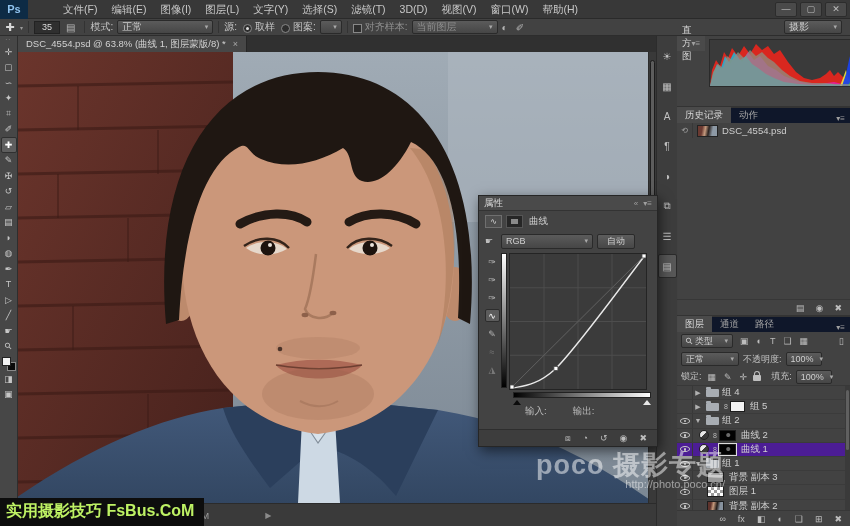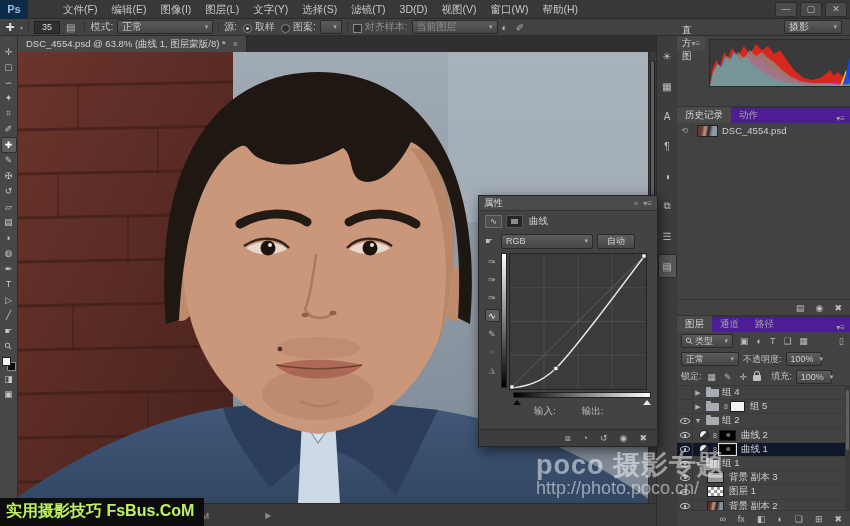--- a/index.html
+++ b/index.html
@@ -57,21 +57,21 @@
   .dock-strip { position:absolute; left:656px; top:36px; width:21px; height:490px; background:#3d3d3d; border-left:1px solid #2c2c2c; display:flex; flex-direction:column; align-items:center; padding-top:8px; }
   .dock-icon { width:19px; height:24px; display:flex; align-items:center; justify-content:center; color:#c0c0c0; font-size:10px; margin-bottom:6px; }
   .dock-icon.sel { background:#585858; border:1px solid #2b2b2b; border-radius:2px; }
 
   
   .right-panels { position:absolute; left:677px; top:36px; width:173px; height:490px; background:#424242; display:flex; flex-direction:column; }
   .sec-gap { height:2px; background:#333; }
   .sec-header { height:15px; background:#4a4a4a; display:flex; align-items:center; padding:0 5px; }
   .sec-title { color:#d8d8d8; font-size:9.5px; }
   .sec-menu { margin-left:auto; color:#9f9f9f; font-size:8px; }
-  .ptabs { height:15px; background:#4c1d95; display:flex; align-items:flex-end; }
+  .ptabs { height:15px; background:#0f172a; display:flex; align-items:flex-end; }
   .ptab { font-size:9.5px; color:#a5a5a5; padding:2px 8px 1px; }
   .ptab.active { background:#4a4a4a; color:#d8d8d8; }
   .ptabs .sec-menu { margin-left:auto; padding-right:5px; }
 
   
   .hist-sec { height:70px; display:flex; flex-direction:row; }
   .hist-body { flex:1; padding:3px 4px; }
   .hist-well { position:relative; width:100%; height:48px; background:#3a3a3a; border:1px solid #2a2a2a; }
   .hist-warn { position:absolute; right:4px; top:2px; color:#e4e4e4; font-size:9px; }
 
@@ -92,21 +92,21 @@
   .f-ico { color:#bdbdbd; font-size:9px; padding:0 2px; }
   .mag { display:inline-block; transform:rotate(-45deg); font-size:9px; color:#cfcfcf; }
   .blend-row { height:18px; display:flex; align-items:center; padding:0 4px; gap:4px; font-size:9px; color:#c3c3c3; }
   .blend-dd { width:58px; height:14px; font-size:9px; }
   .mini-dd { width:36px; height:14px; font-size:9px; }
   .lock-row { height:17px; display:flex; align-items:center; padding:0 4px; gap:4px; font-size:9px; color:#c3c3c3; }
   .padlock { position:relative; width:8px; height:6px; background:#bfbfbf; border-radius:1px; margin-top:3px; }
   .padlock::before { content:""; position:absolute; left:1px; top:-4px; width:4px; height:4px; border:1px solid #bfbfbf; border-bottom:none; border-radius:3px 3px 0 0; }
   .layers-list { flex:1; overflow:hidden; position:relative; border-top:1px solid #383838; }
   .lrow { height:14.2px; display:flex; align-items:center; font-size:9.5px; color:#d0d0d0; border-bottom:1px solid #3b3b3b; }
-  .lrow.sel { background:#0f172a; }
+  .lrow.sel { background:#4c1d95; }
   .lrow .vis-col { width:16px; align-self:stretch; border-right:1px solid #383838; display:flex; align-items:center; justify-content:center; }
   .eye { width:10px; height:6px; border:1px solid #c9c9c9; border-radius:50%; position:relative; }
   .eye::after { content:""; position:absolute; left:3px; top:1px; width:2.5px; height:2.5px; border-radius:50%; background:#c9c9c9; }
   .tri { width:10px; text-align:center; color:#b0b0b0; font-size:7px; }
   .folder { position:relative; width:13px; height:8px; background:#a8adb3; border-radius:1px; margin:0 3px; }
   .folder::before { content:""; position:absolute; left:0; top:-2px; width:5px; height:2px; background:#a8adb3; border-radius:1px 1px 0 0; }
   .adj-circle { width:10px; height:10px; border-radius:50%; background:linear-gradient(135deg,#e8e8e8 50%,#3a3a3a 50%); border:1px solid #222; margin:0 2px 0 6px; }
   .linkg { font-size:7px; color:#b8b8b8; margin:0 2px; }
   .thumb { width:17px; height:11px; border:1px solid #1d1d1d; margin-right:5px; }
   .thumb.maskblack { background:#020202 radial-gradient(circle at 55% 45%, #6a6a6a 0 1.5px, transparent 2.5px); }
@@ -138,27 +138,27 @@
   .cv-tools { width:18px; display:flex; flex-direction:column; gap:5px; align-items:center; padding-top:2px; }
   .cv-tool { width:15px; height:13px; display:flex; align-items:center; justify-content:center; color:#b8b8b8; font-size:9px; }
   .cv-tool.sel { background:#5c5c5c; border:1px solid #2d2d2d; border-radius:2px; color:#fff; }
   .cv-tool.dim { color:#787878; }
   .vgrad { width:6px; height:135px; background:linear-gradient(#ffffff,#000000); border:1px solid #222; margin-right:2px; }
   .grid-wrap { position:relative; width:138px; height:137px; background:#3b3b3b; border:1px solid #242424; }
   .hgrad-row { display:flex; padding:2px 4px 0 34px; }
   .hgrad { width:138px; height:6px; background:linear-gradient(90deg,#000,#fff); border:1px solid #222; position:relative; }
   .slider-b { position:absolute; left:-1px; top:7px; width:0; height:0; border-left:4px solid transparent; border-right:4px solid transparent; border-bottom:5px solid #0c0c0c; }
   .slider-w { position:absolute; right:-1px; top:7px; width:0; height:0; border-left:4px solid transparent; border-right:4px solid transparent; border-bottom:5px solid #e9e9e9; }
-  .io-row { height:18px; display:flex; align-items:center; gap:26px; padding-left:20px; font-size:9.5px; color:#bdbdbd; margin-top:4px;margin-left:35px; }
+  .io-row { height:18px; display:flex; align-items:center; gap:26px; padding-left:46px; font-size:9.5px; color:#bdbdbd; margin-top:4px; }
   .props-footer { margin-top:auto; height:17px; background:#3d3d3d; border-top:1px solid #2e2e2e; display:flex; align-items:center; justify-content:flex-end; gap:8px; padding:0 8px; color:#b0b0b0; font-size:9px; }
 
   
   .poco-mark { position:absolute; left:536px; top:451px; z-index:90; color:rgba(255,255,255,.5); line-height:1.05; pointer-events:none; }
   .poco-line1 { font-size:27px; font-weight:bold; letter-spacing:1px; }
-  .poco-line2 { font-size:18px; }
+  .poco-line2 { font-size:11px;text-align:right; }
   .fsbus-mark { position:absolute; left:0; top:498px; z-index:95; background:#0d0d0d; padding:3px 10px 4px 6px; }
   .fsbus-text { color:#bef264; font-size:16px; font-weight:bold; }
 </style>
 </head>
 <body>
 
 <div id="app">
 
   <div class="menu-bar">
     <div class="ps-logo">Ps</div>

